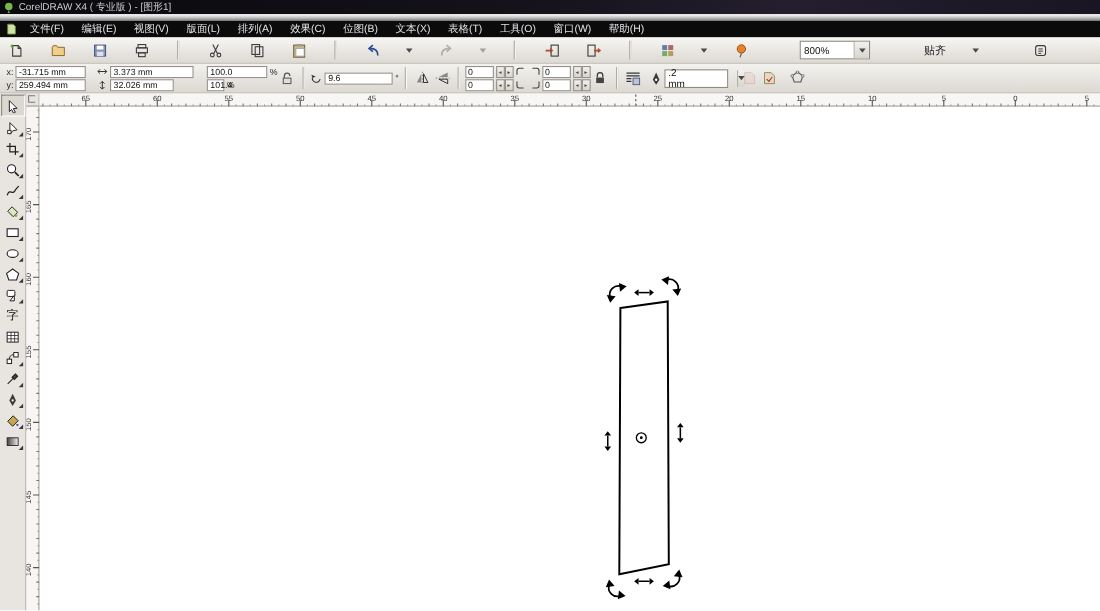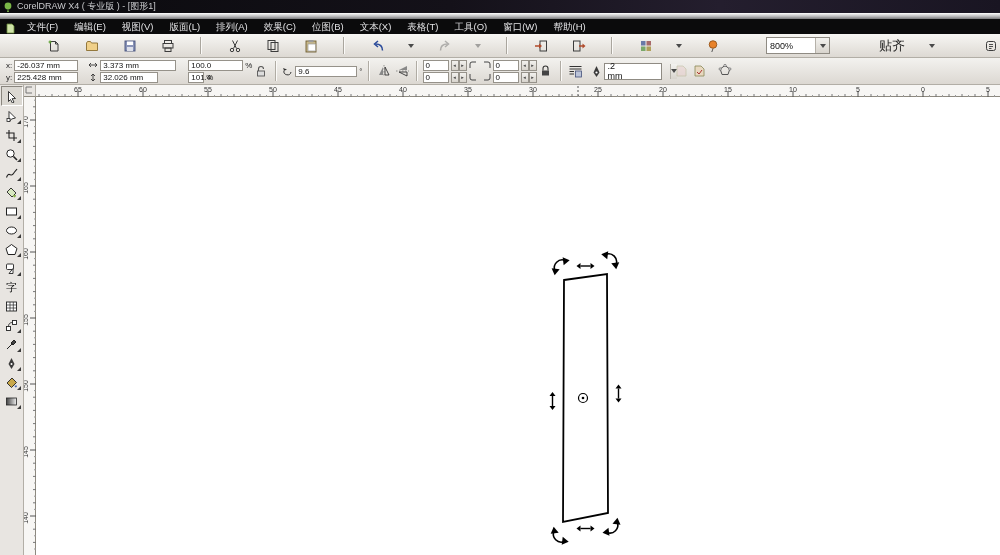--- a/index.html
+++ b/index.html
@@ -9,37 +9,37 @@
   
   .titlebar{position:absolute;left:0;top:0;width:100%;height:13px;
     background:linear-gradient(90deg,#0a0a0d 0%,#141119 45%,#241e2e 72%,#191522 100%);
     display:flex;align-items:center;gap:4px;padding-left:3px;box-sizing:border-box;}
   .titlebar .title{font-size:9px;color:#c9cacd;white-space:nowrap;}
   .band{position:absolute;left:0;top:13px;width:100%;height:6px;
     background:linear-gradient(#fefefe,#bdbdbf 55%,#77777a);}
 
   
   .menubar{position:absolute;left:0;top:19px;width:100%;height:15px;background:#0b0b0c;
-    display:flex;align-items:flex-end;padding-left:2px;box-sizing:border-box;}
+    display:flex;align-items:center;padding-left:2px;box-sizing:border-box;}
   .menu-item{font-size:9.5px;color:#e2e2e4;padding:0 8px;line-height:15px;cursor:default;}
 
   
   .toolbar{position:absolute;left:0;top:34px;width:100%;height:24px;box-sizing:border-box;
     background:linear-gradient(#f7f6f3,#ddd9d3);border-bottom:1px solid #b2aea6;
-    display:flex;align-items:center;padding-left:5px;gap:19px;justify-content:flex-end;}
+    display:flex;align-items:center;padding-left:5px;gap:19px;}
   .tbtn{width:19px;height:19px;display:flex;align-items:center;justify-content:center;flex:none;}
   .tbtn.disabled{opacity:.45;}
   .dd{width:0;height:0;border-left:3px solid transparent;border-right:3px solid transparent;
     border-top:4px solid #4a4a4a;margin:0 2px;flex:none;}
   .sep{width:1px;height:17px;background:#aaa69e;border-right:1px solid #fbfaf8;margin:0 4px;flex:none;}
   .combo{background:#fff;border:1px solid #8f8b83;height:15px;display:flex;align-items:center;flex:none;}
   .combo .cval{font-size:9px;padding:0 3px;color:#111;}
   .combo .cbtn{width:13px;height:100%;border-left:1px solid #b5b1a9;display:flex;align-items:center;justify-content:center;
     background:linear-gradient(#f3f2ef,#d8d4cd);}
-  .flatbtn{display:flex;align-items:center;font-size:13px;color:#222;padding:0 3px;flex:none;}
+  .flatbtn{display:flex;align-items:center;font-size:10px;color:#222;padding:0 3px;flex:none;}
 
   
   .propbar{position:absolute;left:0;top:58px;width:100%;height:27px;box-sizing:border-box;
     background:linear-gradient(#f3f2ef,#dcd8d2);border-bottom:1px solid #b2aea6;
     display:flex;align-items:center;padding-left:6px;font-size:8px;color:#1c1c1c;}
   .stack{display:flex;flex-direction:column;gap:1px;justify-content:center;}
   .row{display:flex;align-items:center;gap:2px;height:11px;}
   .field{background:#fff;border:1px solid #96928a;height:11px;box-sizing:border-box;
     display:flex;align-items:center;padding:0 2px;font-size:8px;color:#111;}
   .lbl{font-size:8px;color:#222;}
@@ -212,25 +212,25 @@
           <rect x="2.5" y="2.5" width="9" height="9" rx="2" class="icon-stroke"></rect>
           <path d="M5 5.5h4M5 7.5h4M5 9.5h2.5" stroke="#3c3c3c" stroke-width="0.9"></path>
         </svg>
       </span>
   </div>
 
   <div class="propbar">
     <div class="stack">
       <div class="row">
         <span class="lbl">x:</span>
-        <span class="field" style="width:64px">-26.037 mm</span>
+        <span class="field" style="width:64px">-31.715 mm</span>
       </div>
       <div class="row">
         <span class="lbl">y:</span>
-        <span class="field" style="width:64px">225.428 mm</span>
+        <span class="field" style="width:64px">259.494 mm</span>
       </div>
     </div>
     <span style="width:10px"></span>
     <div class="stack">
       <div class="row">
         <svg width="10" height="8" viewBox="0 0 10 8">
             <path d="M1 4h8M1 4l2-2M1 4l2 2M9 4L7 2M9 4L7 6" stroke="#333" stroke-width="0.9" fill="none"></path>
           </svg>
         <span class="field" style="width:76px">3.373 mm</span>
       </div>

